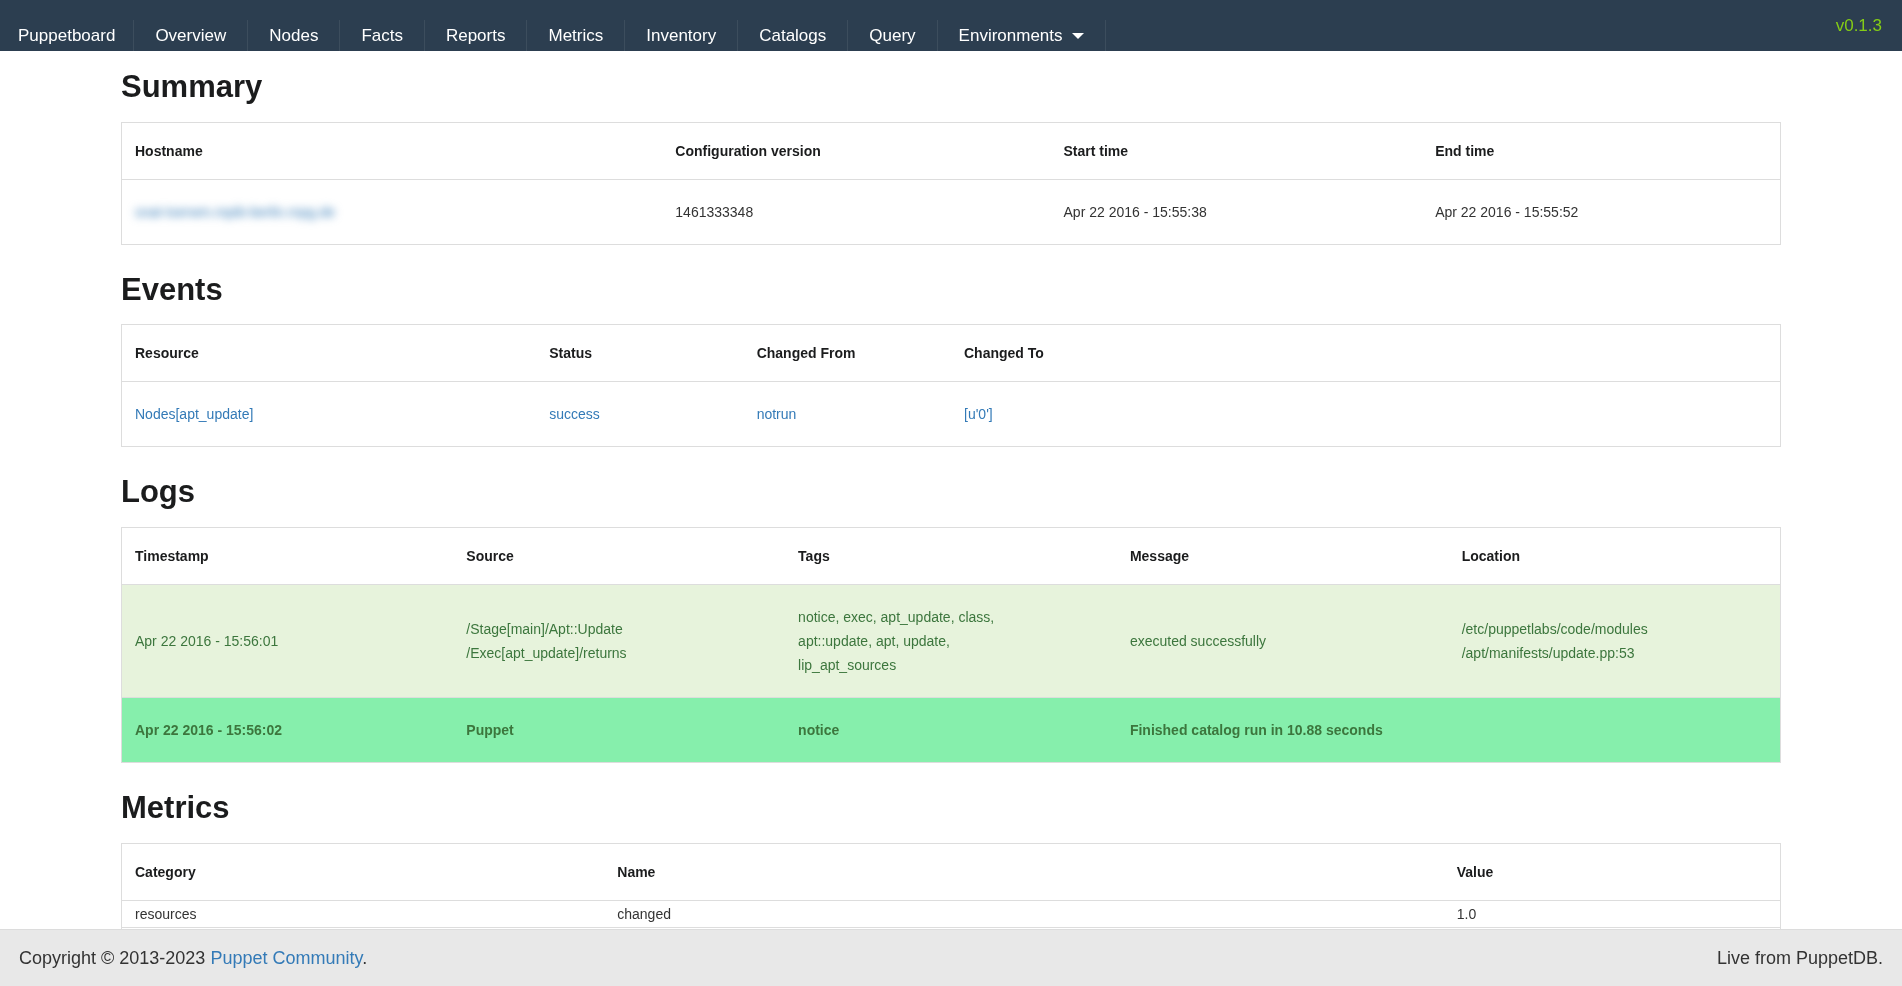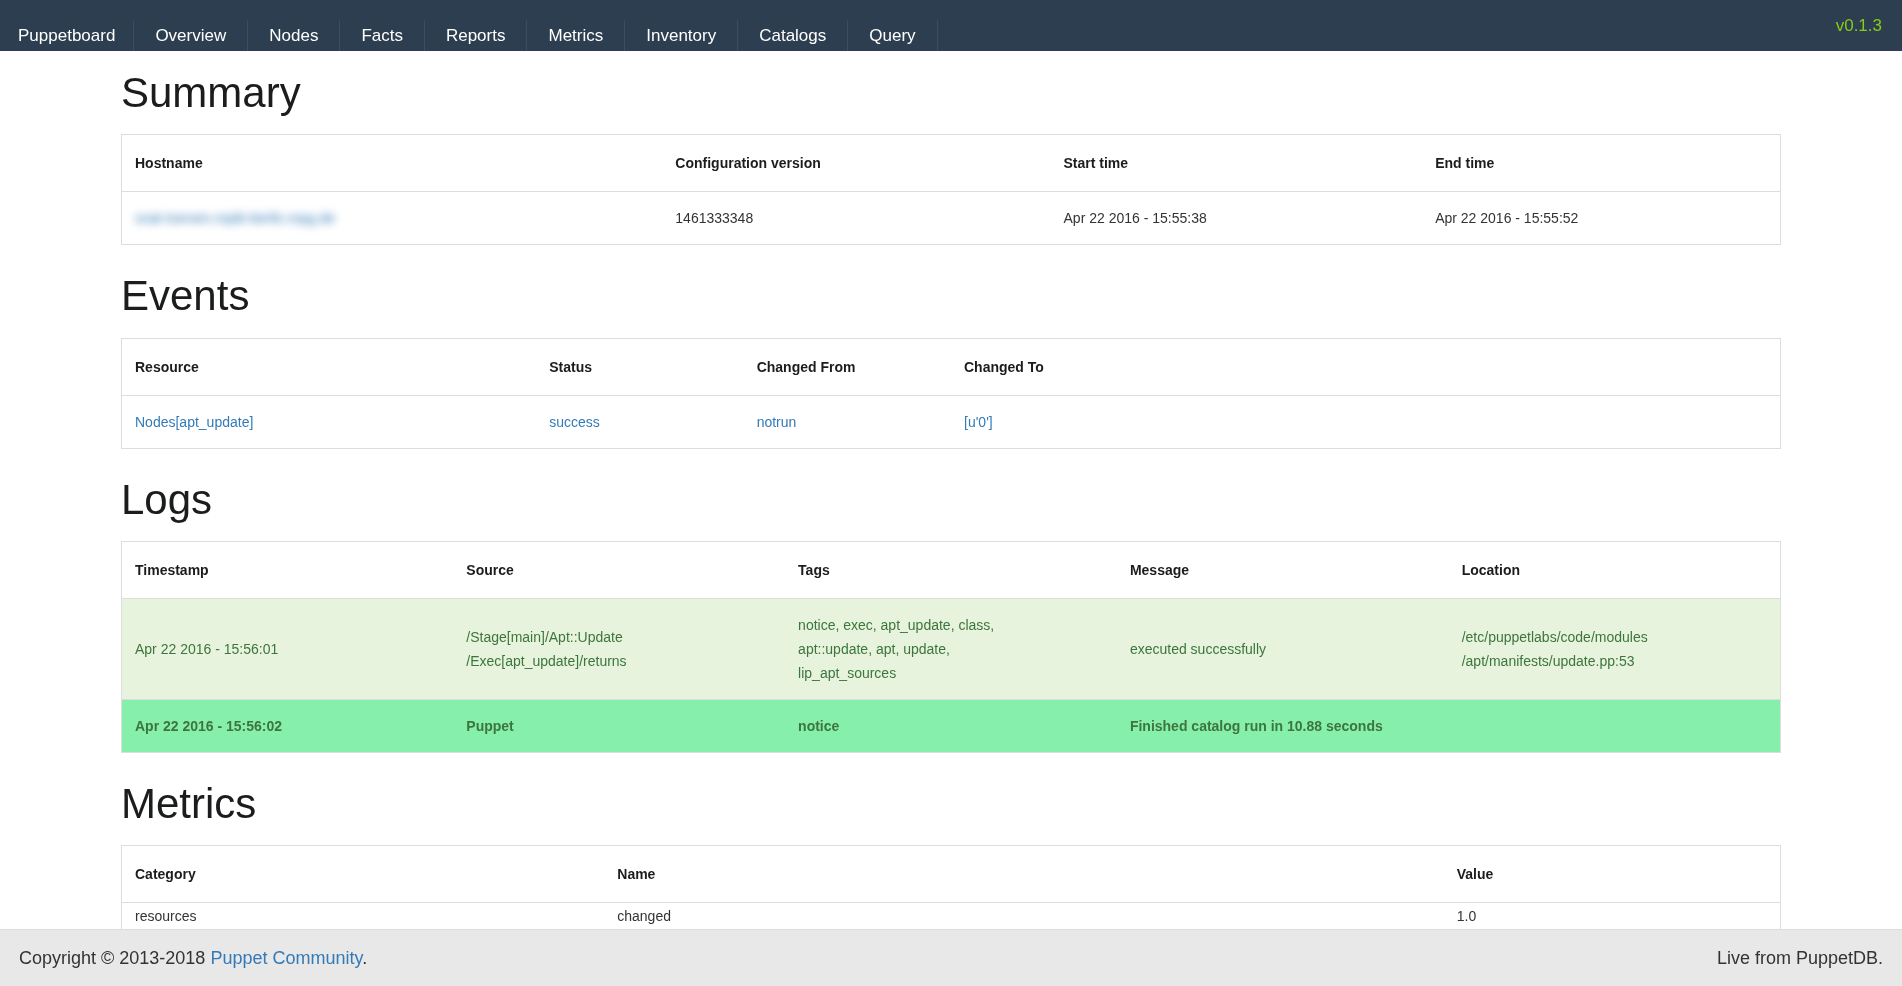--- a/index.html
+++ b/index.html
@@ -28,37 +28,37 @@
   .nav-version { display: flex; align-items: center; padding: 0 20px; font-size: 17px; color: #84cc16; }
   .caret {
     margin-left: 9px; width: 0; height: 0;
     border-left: 6px solid transparent; border-right: 6px solid transparent;
     border-top: 6px solid #ffffff;
   }
 
   
   .container { padding: 0 121px 70px 121px; }
   h2 {
-    font-size: 42px; font-weight: normal; color: #1b1c1d;
+    font-size: 31px; font-weight: bold; color: #1b1c1d;
     margin: 27px 0 17px 0; line-height: 1.15;
   }
   section:first-child h2 { margin-top: 18px; }
 
   table.data-table {
     width: 100%; border-collapse: collapse;
     border: 1px solid #ddd; font-size: 14px;
     table-layout: fixed;
   }
   .data-table th {
     text-align: left; font-weight: bold; color: #1b1c1d;
     padding: 16px 13px; border-bottom: 1px solid #ddd;
     line-height: 24px; vertical-align: middle;
   }
   .data-table td {
-    padding: 14px 13px; line-height: 24px;
+    padding: 20px 13px; line-height: 24px;
     border-bottom: 1px solid #ddd; vertical-align: middle;
   }
   .metrics-table td { padding: 1px 13px; }
 
   a { color: #337ab7; text-decoration: none; cursor: pointer; }
   .blurred { filter: blur(4px); }
 
   
   .logs-table td { color: #3c763d; }
   .logs-table tbody tr.log-row-0 { background: #e7f3dc; }
@@ -79,20 +79,24 @@
 <nav class="navbar">
   <a class="nav-item brand">Puppetboard</a>
   <a class="nav-item">Overview</a>
   <a class="nav-item">Nodes</a>
   <a class="nav-item">Facts</a>
   <a class="nav-item">Reports</a>
   <a class="nav-item">Metrics</a>
   <a class="nav-item">Inventory</a>
   <a class="nav-item">Catalogs</a>
   <a class="nav-item">Query</a>
+  <a class="nav-item">
+    <span>Environments</span>
+    <span class="caret"></span>
+  </a>
   <div class="navbar-spacer"></div>
   <span class="nav-version">v0.1.3</span>
 </nav>
 
 <main class="container">
 
   <section>
     <h2>Summary</h2>
     <table class="data-table summary-table">
       <colgroup>
@@ -222,17 +226,17 @@
           <td>0.0</td>
         </tr>
       </tbody>
     </table>
   </section>
 
 </main>
 
 <footer class="footer">
   <div class="footer-left">
-    <span>Copyright © 2013-2018 </span>
+    <span>Copyright © 2013-2023 </span>
     <a>Puppet Community</a><span>.</span>
   </div>
   <div class="footer-right">Live from PuppetDB.</div>
 </footer>
 
 </body></html>

